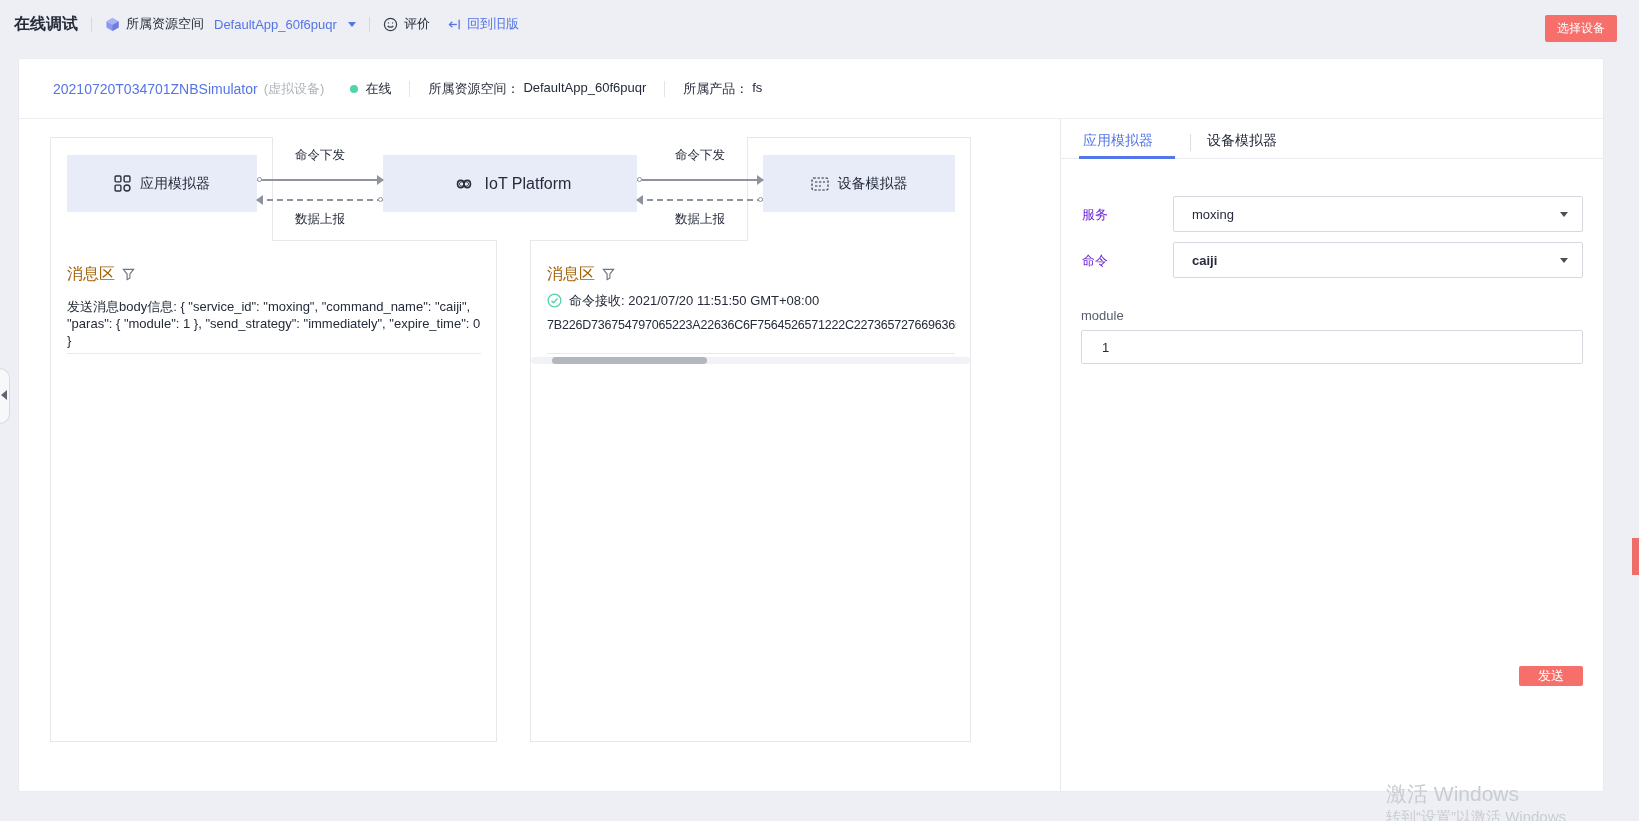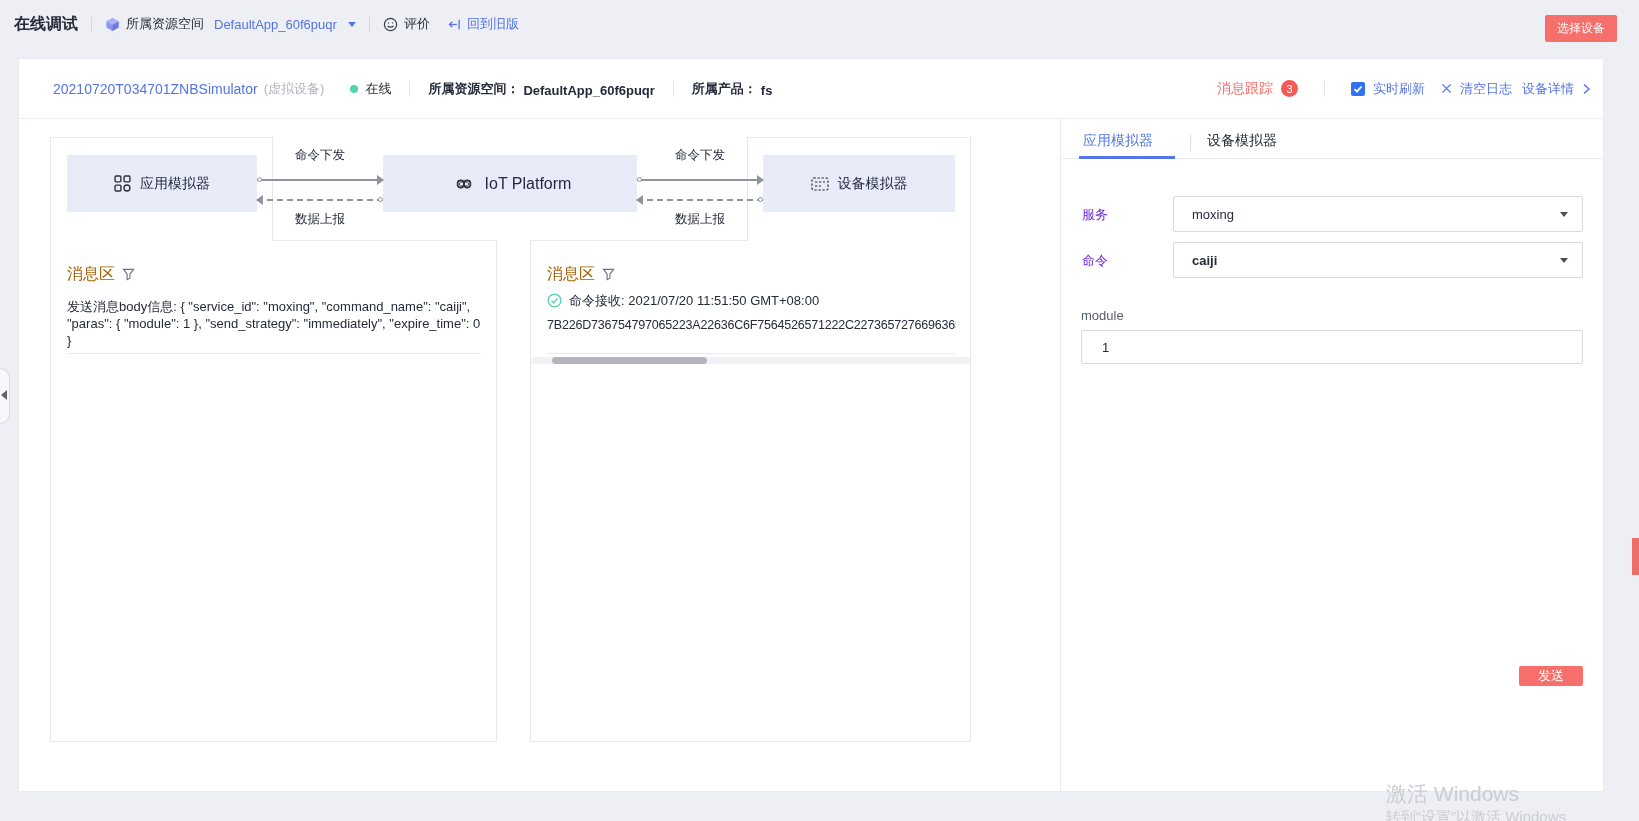--- a/index.html
+++ b/index.html
@@ -21,21 +21,21 @@
     font-family:"Liberation Sans","DejaVu Sans",sans-serif;}
   .select-device-btn{position:absolute;left:1545px;top:15px;width:72px;height:27px;}
   
   .card{position:absolute;left:18px;top:58px;width:1586px;height:734px;background:#fff;border:1px solid #e9ebef;border-radius:2px;z-index:0;}
   .infobar{display:flex;align-items:center;height:60px;border-bottom:1px solid #eef0f3;padding:0 12px 0 34px;}
   .infobar .dev-name{font-size:14px;color:#5574e6;cursor:pointer;}
   .infobar .dev-type{color:#b0b4bd;margin-left:6px;}
   .dot-green{display:inline-block;width:8px;height:8px;border-radius:50%;background:#50d4ab;margin-left:26px;}
   .infobar .status-text{margin-left:7px;}
   .infobar .vsep{height:16px;background:#e2e4e9;margin:0 18px;}
-  .kv{display:flex;align-items:flex-end;gap:4px;font-weight:bold;}
+  .kv{display:flex;align-items:flex-start;gap:4px;}
   .right-tools{margin-left:auto;display:flex;align-items:center;gap:8px;}
   .msg-trace{color:#f66f6a;font-size:14px;cursor:pointer;}
   .badge{display:inline-flex;align-items:center;justify-content:center;width:17px;height:17px;border-radius:50%;background:#f45b57;color:#fff;font-size:11px;}
   .checkbox{display:inline-flex;align-items:center;justify-content:center;width:14px;height:14px;border-radius:2px;background:#3171f3;cursor:pointer;}
   
   .notch{position:absolute;background:#fff;border:1px solid #e7e8ec;border-bottom:none;z-index:2;}
   .notch-left{left:50px;top:137px;width:223px;height:104px;}
   .notch-right{left:747px;top:137px;width:224px;height:104px;}
   .msg-card{position:absolute;top:240px;height:502px;background:#fff;border:1px solid #e7e8ec;z-index:1;}
   .msg-card-left{left:50px;width:447px;}
@@ -150,43 +150,20 @@
       <span class="vsep"></span>
       <span class="kv">
         <span>所属资源空间：</span>
         <span>DefaultApp_60f6puqr</span>
       </span>
       <span class="vsep"></span>
       <span class="kv">
         <span>所属产品：</span>
         <span>fs</span>
       </span>
-      <span class="right-tools">
-        <span class="msg-trace">消息跟踪</span>
-        <span class="badge">3</span>
-        <span class="vsep"></span>
-        <span class="checkbox">
-          <svg width="10" height="10" viewBox="0 0 10 10" fill="none" stroke="#fff" stroke-width="1.8">
-              <path d="M1.5 5.2 4 7.7 8.5 2.5"></path>
-            </svg>
-        </span>
-        <span class="link">实时刷新</span>
-        <span class="icon-x" style="margin-left:8px;">
-          <svg width="11" height="11" viewBox="0 0 12 12" stroke="#5574e6" stroke-width="1.5">
-              <path d="M1.5 1.5 10.5 10.5 M10.5 1.5 1.5 10.5"></path>
-            </svg>
-        </span>
-        <span class="link">清空日志</span>
-        <span class="link" style="margin-left:2px;">设备详情</span>
-        <span style="display:inline-flex;">
-          <svg width="9" height="12" viewBox="0 0 9 12" fill="none" stroke="#5574e6" stroke-width="1.5">
-              <path d="M2 1.5 7 6 2 10.5"></path>
-            </svg>
-        </span>
-      </span>
     </div>
   </div>
 
   <div class="notch notch-left"></div>
   <div class="notch notch-right"></div>
   <div class="msg-card msg-card-left"></div>
   <div class="msg-card msg-card-right"></div>
 
   <div class="sim-box box-app">
     <span style="display:inline-flex;">

